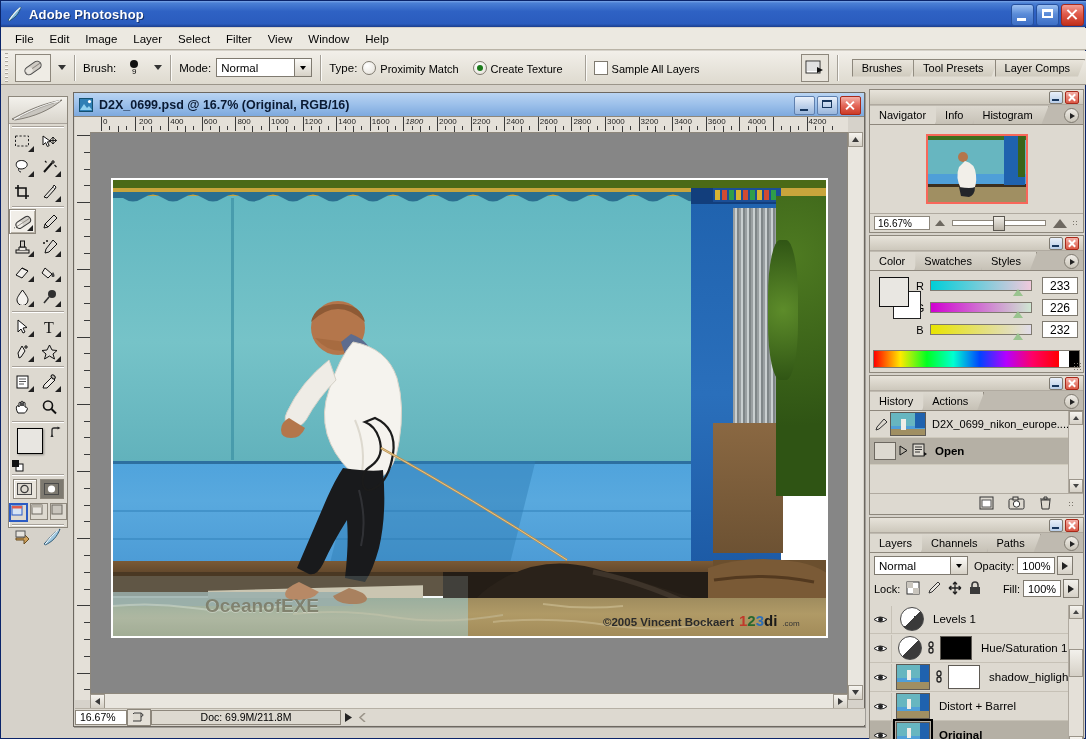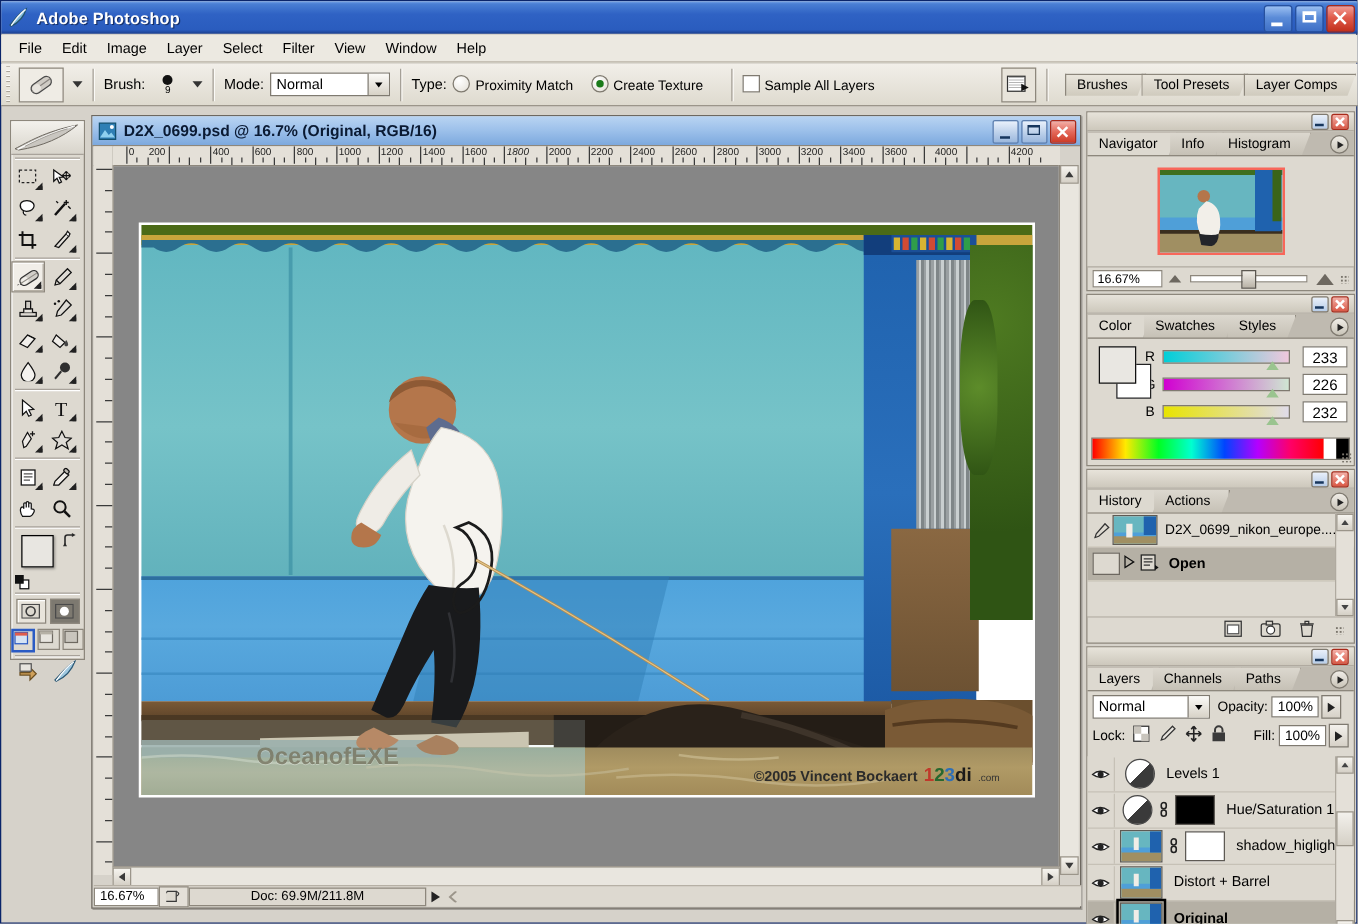--- a/index.html
+++ b/index.html
@@ -567,21 +567,21 @@
 
     <div class="ruler-corner"></div>
 
     <div class="ruler-h" id="rulerH">
         <div class="rtick" style="left: 11px; height: 14px;"></div>
         <div class="rlabel" style="left: 13px;">0</div>
         <div class="rtick" style="left: 19.4px; height: 4px; top: 9px;"></div>
         <div class="rtick" style="left: 27.8px; height: 6px; top: 9px;"></div>
         <div class="rtick" style="left: 36.2px; height: 4px; top: 9px;"></div>
         <div class="rtick" style="left: 44.6px; height: 14px;"></div>
-        <div class="rlabel" style="left: 29px;">200</div>
+        <div class="rlabel" style="left: 49px;">200</div>
         <div class="rtick" style="left: 53px; height: 4px; top: 9px;"></div>
         <div class="rtick" style="left: 61.4px; height: 6px; top: 9px;"></div>
         <div class="rtick" style="left: 69.8px; height: 4px; top: 9px;"></div>
         <div class="rtick" style="left: 78.2px; height: 14px;"></div>
         <div class="rlabel" style="left: 80.2px;">400</div>
         <div class="rtick" style="left: 86.6px; height: 4px; top: 9px;"></div>
         <div class="rtick" style="left: 95px; height: 6px; top: 9px;"></div>
         <div class="rtick" style="left: 103.4px; height: 4px; top: 9px;"></div>
         <div class="rtick" style="left: 111.8px; height: 14px;"></div>
         <div class="rlabel" style="left: 113.8px;">600</div>

